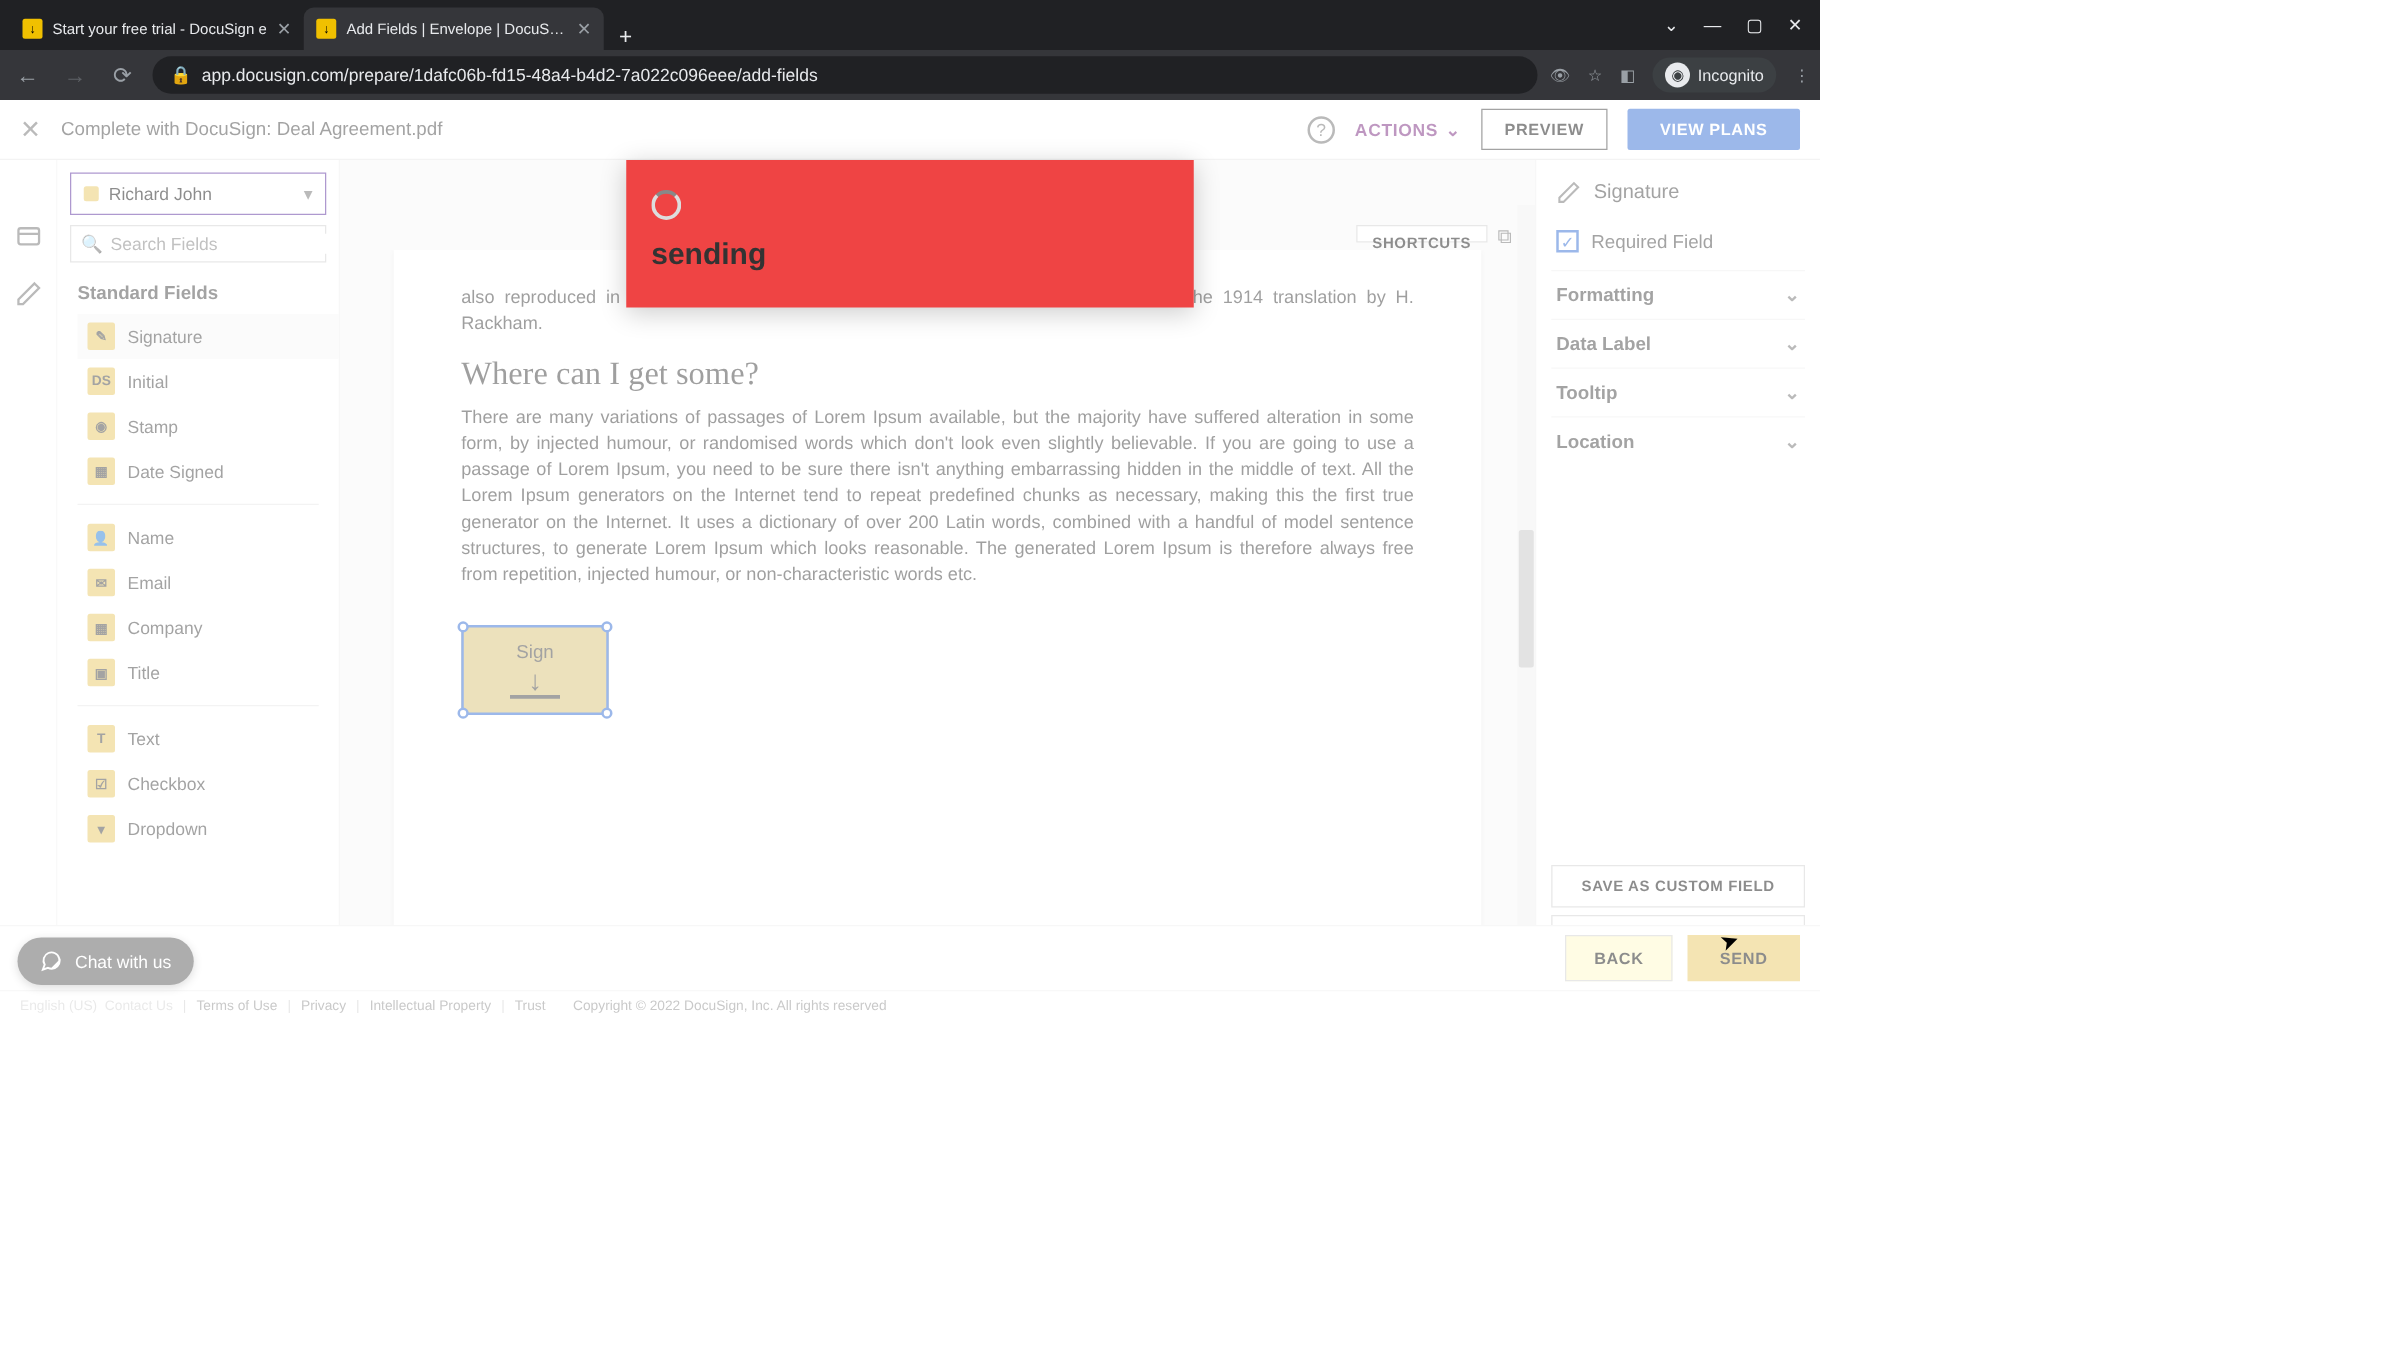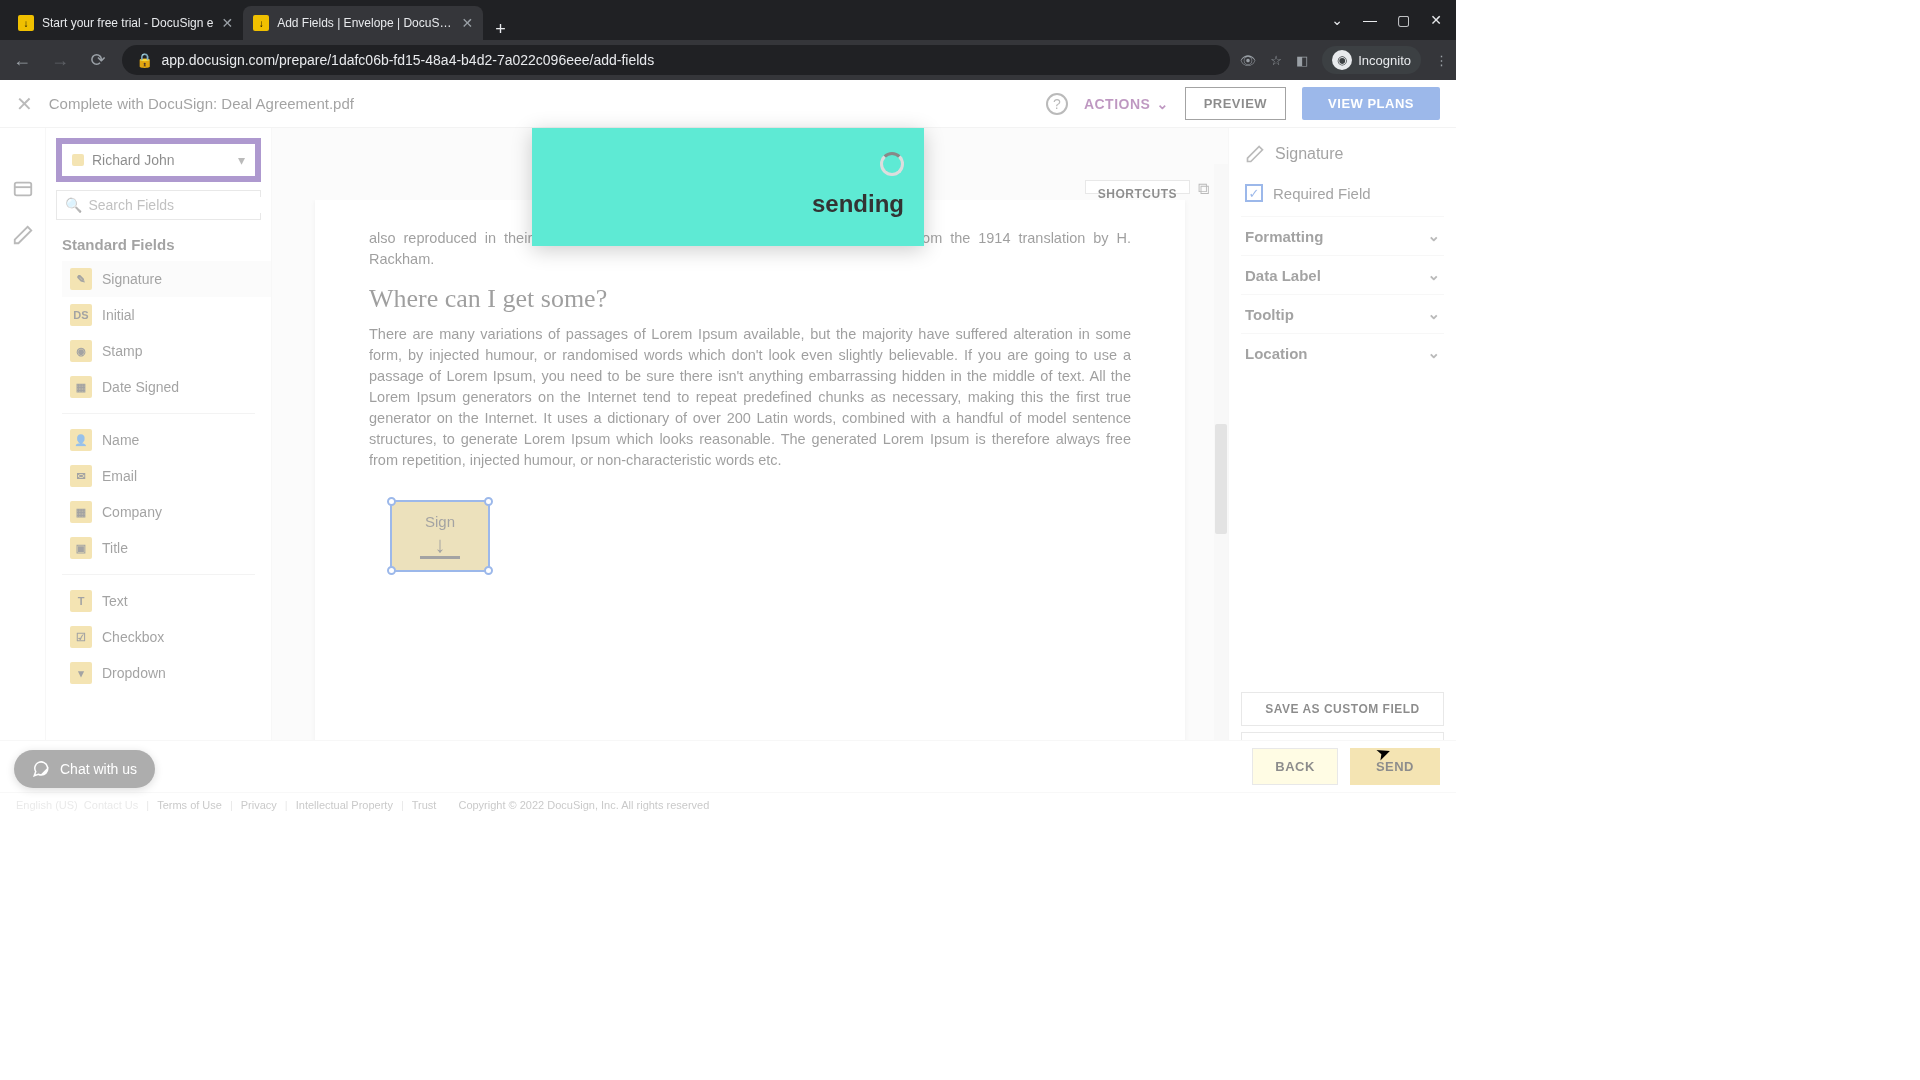--- a/index.html
+++ b/index.html
@@ -35,21 +35,21 @@
 .btn-primary { background: #2463d1; color: #fff; border: none; padding: 9px 26px; font-size: 13px; font-weight: 600; letter-spacing: 0.5px; cursor: pointer; border-radius: 2px; }
 .btn-text { border: none; background: none; font-size: 14px; font-weight: 600; letter-spacing: 0.5px; cursor: pointer; display: flex; align-items: center; gap: 6px; color: #701a75; }
 
 
 .main { display: flex; height: calc(100% - 128px - 40px); position: relative; }
 
 .left-rail { width: 46px; background: #fff; display: flex; flex-direction: column; align-items: center; padding-top: 50px; gap: 24px; border-right: 1px solid #eee; }
 .left-rail .ico { width: 22px; height: 22px; color: #666; cursor: pointer; }
 
 .side-panel { width: 226px; background: #fff; display: flex; flex-direction: column; border-right: 1px solid #eee; }
-.recipient-select { margin: 10px 10px 8px; border: 6px solid #4c1d95; padding: 8px 10px; font-size: 14px; display: flex; align-items: center; gap: 8px; cursor: pointer; }
+.recipient-select { margin: 10px 10px 8px; border: 1px solid #4c1d95; padding: 8px 10px; font-size: 14px; display: flex; align-items: center; gap: 8px; cursor: pointer; }
 .recipient-dot { width: 12px; height: 12px; background: #e6c458; border-radius: 2px; }
 .recipient-select .chev { margin-left: auto; color: #666; }
 .search-box { margin: 0 10px 8px; border: 1px solid #ccc; padding: 6px 8px; display: flex; align-items: center; gap: 6px; font-size: 14px; }
 .search-box input { border: none; flex: 1; outline: none; font-size: 14px; }
 .search-box .clear { color: #666; cursor: pointer; }
 .field-group-title { padding: 8px 16px; font-size: 15px; font-weight: 600; color: #333; }
 .field-list { overflow-y: auto; flex: 1; padding-left: 16px; }
 .field-item { display: flex; align-items: center; gap: 10px; padding: 7px 8px; font-size: 14px; color: #333; cursor: grab; }
 .field-item.selected { background: #f5f5f5; }
 .field-icon { width: 22px; height: 22px; background: #e6c458; border-radius: 2px; display: flex; align-items: center; justify-content: center; font-size: 11px; color: #333; font-weight: bold; }
@@ -57,21 +57,21 @@
 
 
 .canvas-wrap { flex: 1; background: #f5f5f5; position: relative; overflow: hidden; display:flex; flex-direction:column; }
 .canvas-top-strip { height: 36px; display:flex; justify-content:flex-end; padding:20px 10px;margin-top:32px; }
 .shortcuts-btn { border: 1px solid #ccc; padding: 6px 12px; font-size: 12px; font-weight: 600; letter-spacing: 0.5px; background: #fff; cursor: pointer; }
 .copy-ico { width:20px; color:#666; margin-left:8px; cursor:pointer; }
 .doc-view { flex:1; display:flex; justify-content:center; overflow:auto; position:relative; }
 .page { width: 870px; background: #fff; padding: 28px 54px 80px; font-family: Georgia, serif; color: #2b2b2b; position: relative; box-shadow: 0 1px 4px rgba(0,0,0,0.1); }
 .page p { font-size: 14.5px; line-height: 1.45; text-align: justify; margin-bottom: 10px; }
 .page h2 { font-size: 26px; font-weight: 400; margin: 14px 0 10px; font-family: Georgia, serif; }
-.sig-field { position: absolute; left: 54px; top: 300px; width: 100px; height: 72px; background: #d6bd6a; border: 2px solid #2463d1; display: flex; flex-direction: column; align-items: center; justify-content: center; font-size: 15px; color: #333; margin-left: 21px; }
+.sig-field { position: absolute; left: 54px; top: 300px; width: 118px; height: 72px; background: #d6bd6a; border: 2px solid #2463d1; display: flex; flex-direction: column; align-items: center; justify-content: center; font-size: 15px; color: #333; }
 .sig-field .handle { position: absolute; width: 9px; height: 9px; background: #fff; border: 2px solid #2463d1; border-radius: 50%; }
 .sig-field .h-nw { top: -5px; left: -5px; } .sig-field .h-ne { top: -5px; right: -5px; }
 .sig-field .h-sw { bottom: -5px; left: -5px; } .sig-field .h-se { bottom: -5px; right: -5px; }
 .sig-arrow { font-size: 22px; margin-top: 2px; }
 .sig-underline { width: 40px; height: 3px; background: #333; margin-top: -2px; }
 .vscroll { position:absolute; right:0; top:36px; bottom:14px; width:14px; background:#f0f0f0; }
 .vscroll .thumb { position:absolute; left:1px; right:1px; top:260px; height:110px; background:#c0c0c0; border-radius:2px; }
 .hscroll-row { height:14px; background:#f0f0f0; display:flex; }
 .hscroll-row .arrow { width:14px; font-size:10px; text-align:center; color:#666; cursor:pointer; }
 .hscroll-row .track { flex:1; position:relative; }
@@ -95,21 +95,21 @@
 
 .legal-bar { position: absolute; left: 0; right: 0; bottom: 0; height: 24px; font-size: 11px; color: #888; display: flex; align-items: center; padding: 0 16px; gap: 8px; background: #fff; border-top: 1px solid #f0f0f0; }
 .legal-bar a { color: #888; text-decoration: none; cursor: pointer; }
 .legal-bar .sep { color: #ccc; }
 
 .chat-pill { position: absolute; left: 14px; bottom: 28px; background: #4a4a4a; color: #fff; border-radius: 22px; padding: 10px 18px; display: flex; align-items: center; gap: 10px; font-size: 14px; cursor: pointer; box-shadow: 0 2px 8px rgba(0,0,0,0.3); }
 .chat-pill .bubble { width: 18px; height: 18px; }
 
 
 .dimmer { position: absolute; inset: 80px 0 0 0; background: rgba(255,255,255,0.55); pointer-events: none; z-index: 40; }
-.modal { position: absolute; left: 50%; top: 128px; transform: translateX(-50%); width: 392px; background: #5eead4; box-shadow: 0 4px 20px rgba(0,0,0,0.2); padding: 24px 20px 28px; z-index: 50; display: flex; flex-direction: column; align-items: flex-end; gap: 14px; }
+.modal { position: absolute; left: 50%; top: 128px; transform: translateX(-50%); width: 454px; background: #ef4444; box-shadow: 0 4px 20px rgba(0,0,0,0.2); padding: 24px 20px 28px; z-index: 50; display: flex; flex-direction: column; align-items: flex-start; gap: 14px; }
 .spinner { width: 24px; height: 24px; border: 3px solid #ddd; border-top-color: #888; border-radius: 50%; animation: spin 1s linear infinite; }
 @keyframes spin { to { transform: rotate(360deg); } }
 .modal-text { font-size: 24px; color: #333; font-weight: 600; }
 
 
 .cursor-arrow { position: absolute; left: 1376px; top: 742px; z-index: 60; font-size: 18px; color: #000; pointer-events: none; transform: rotate(-20deg); }
 </style>
 </head>
 <body>
 

